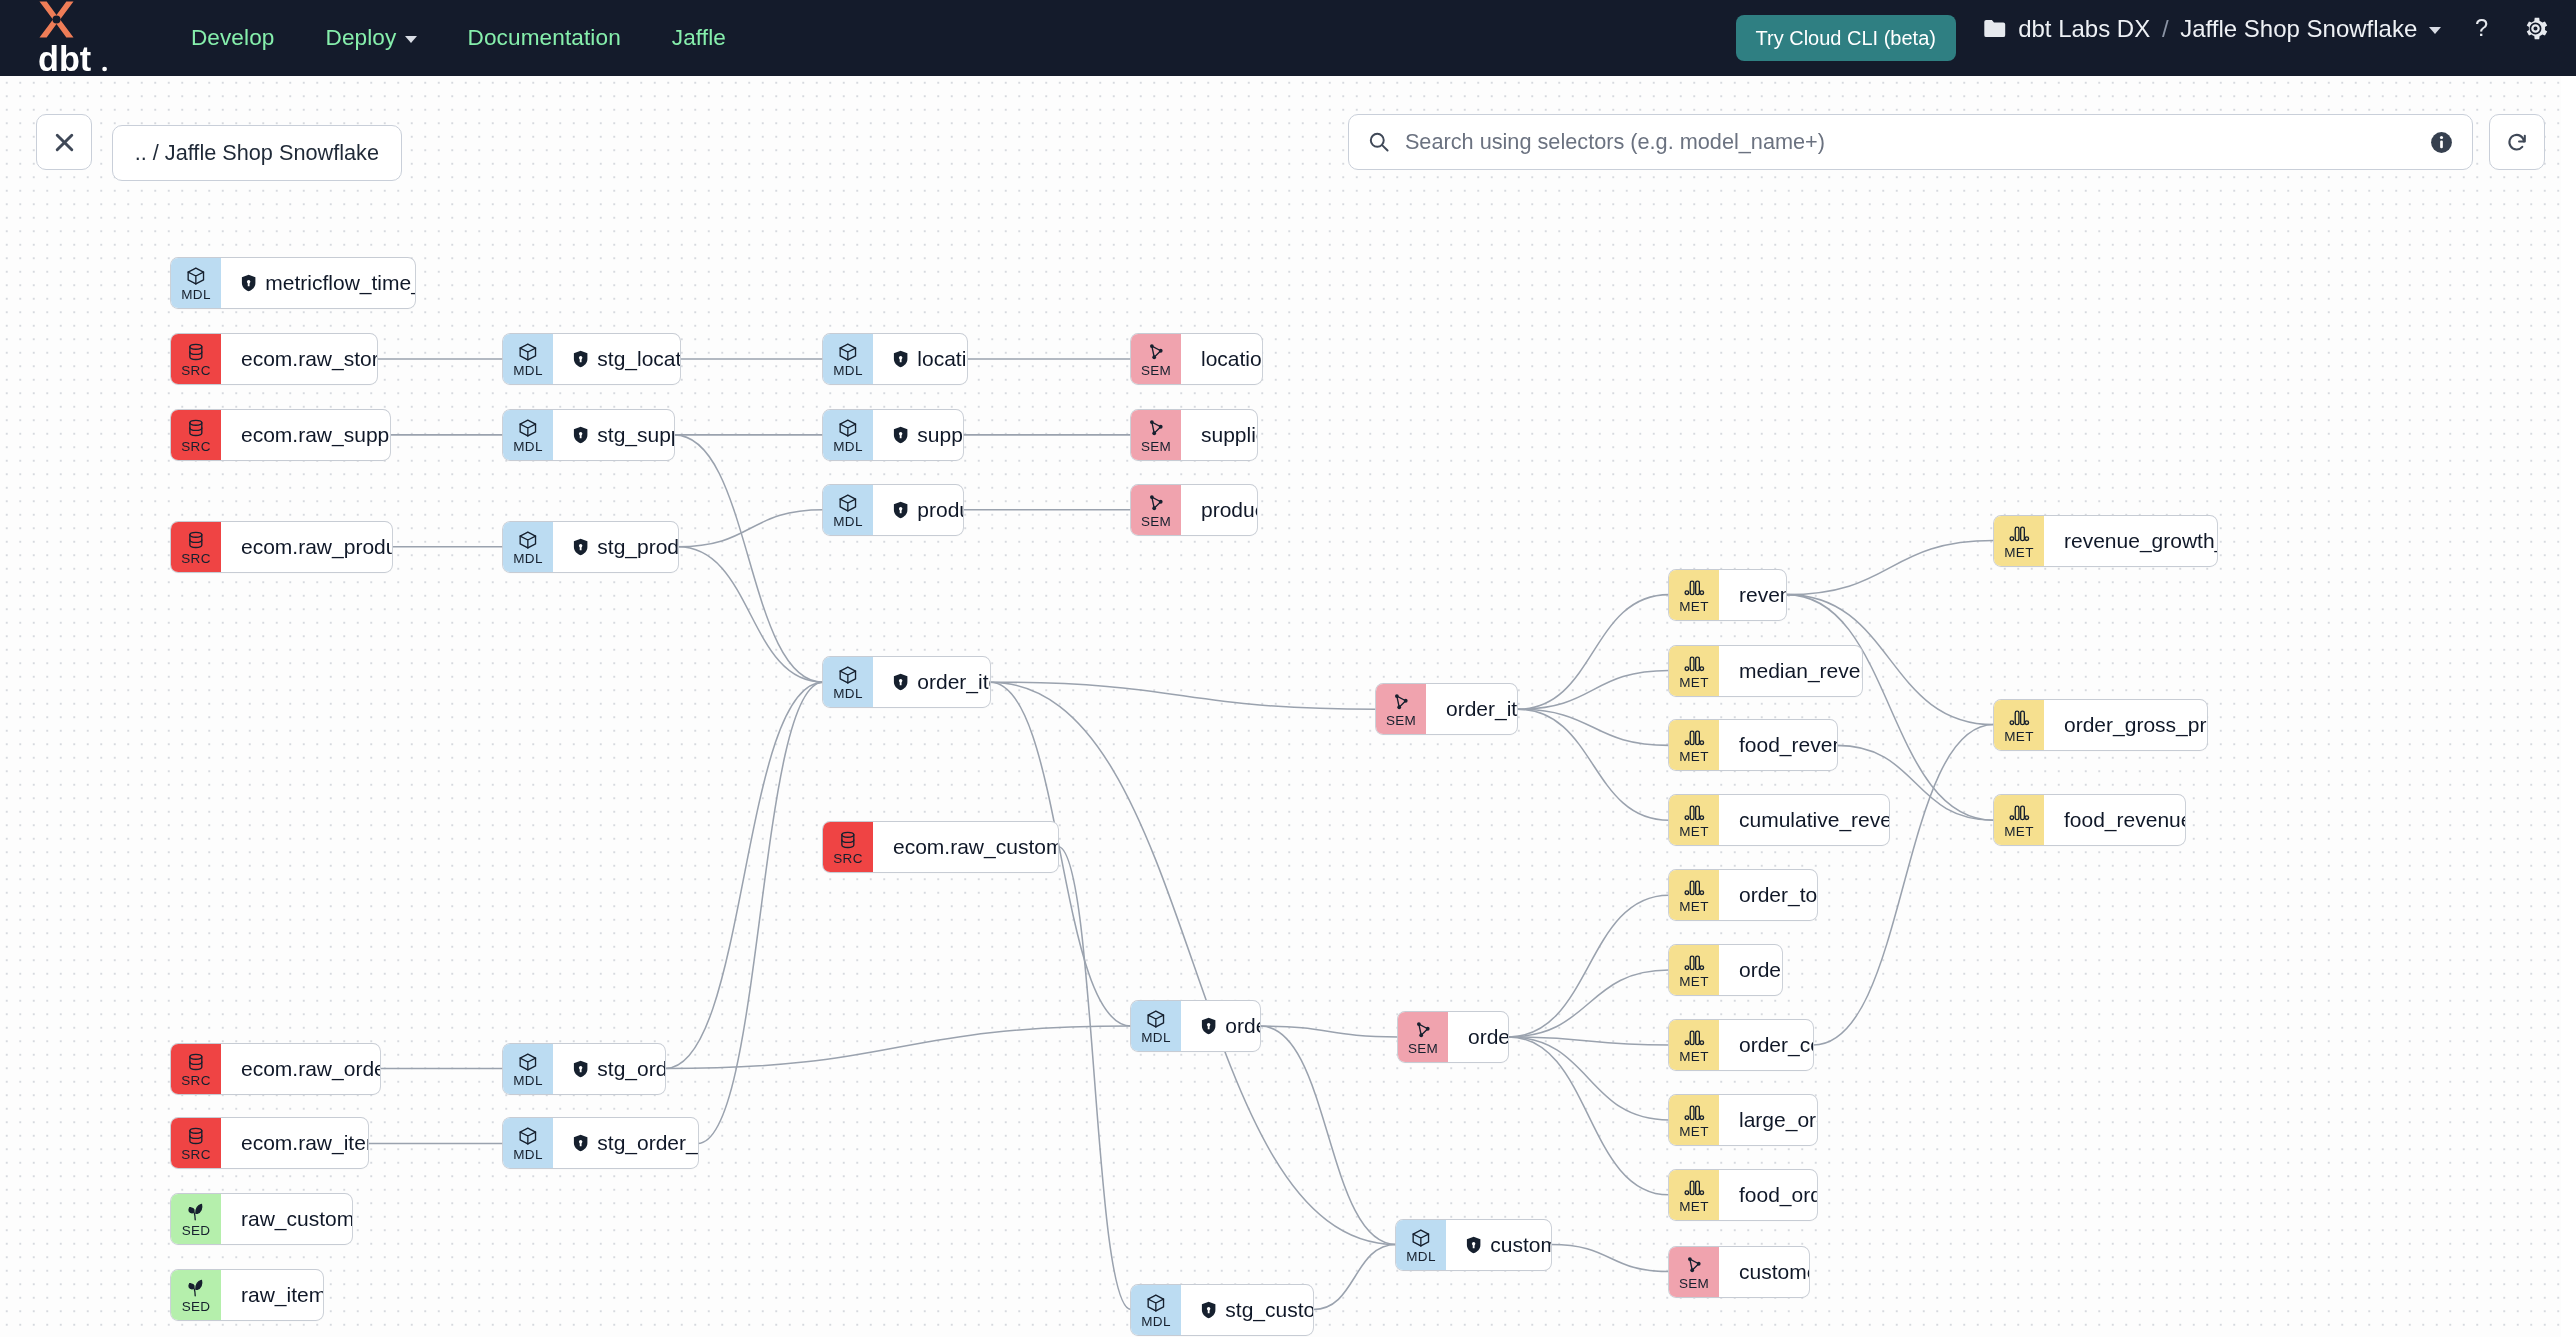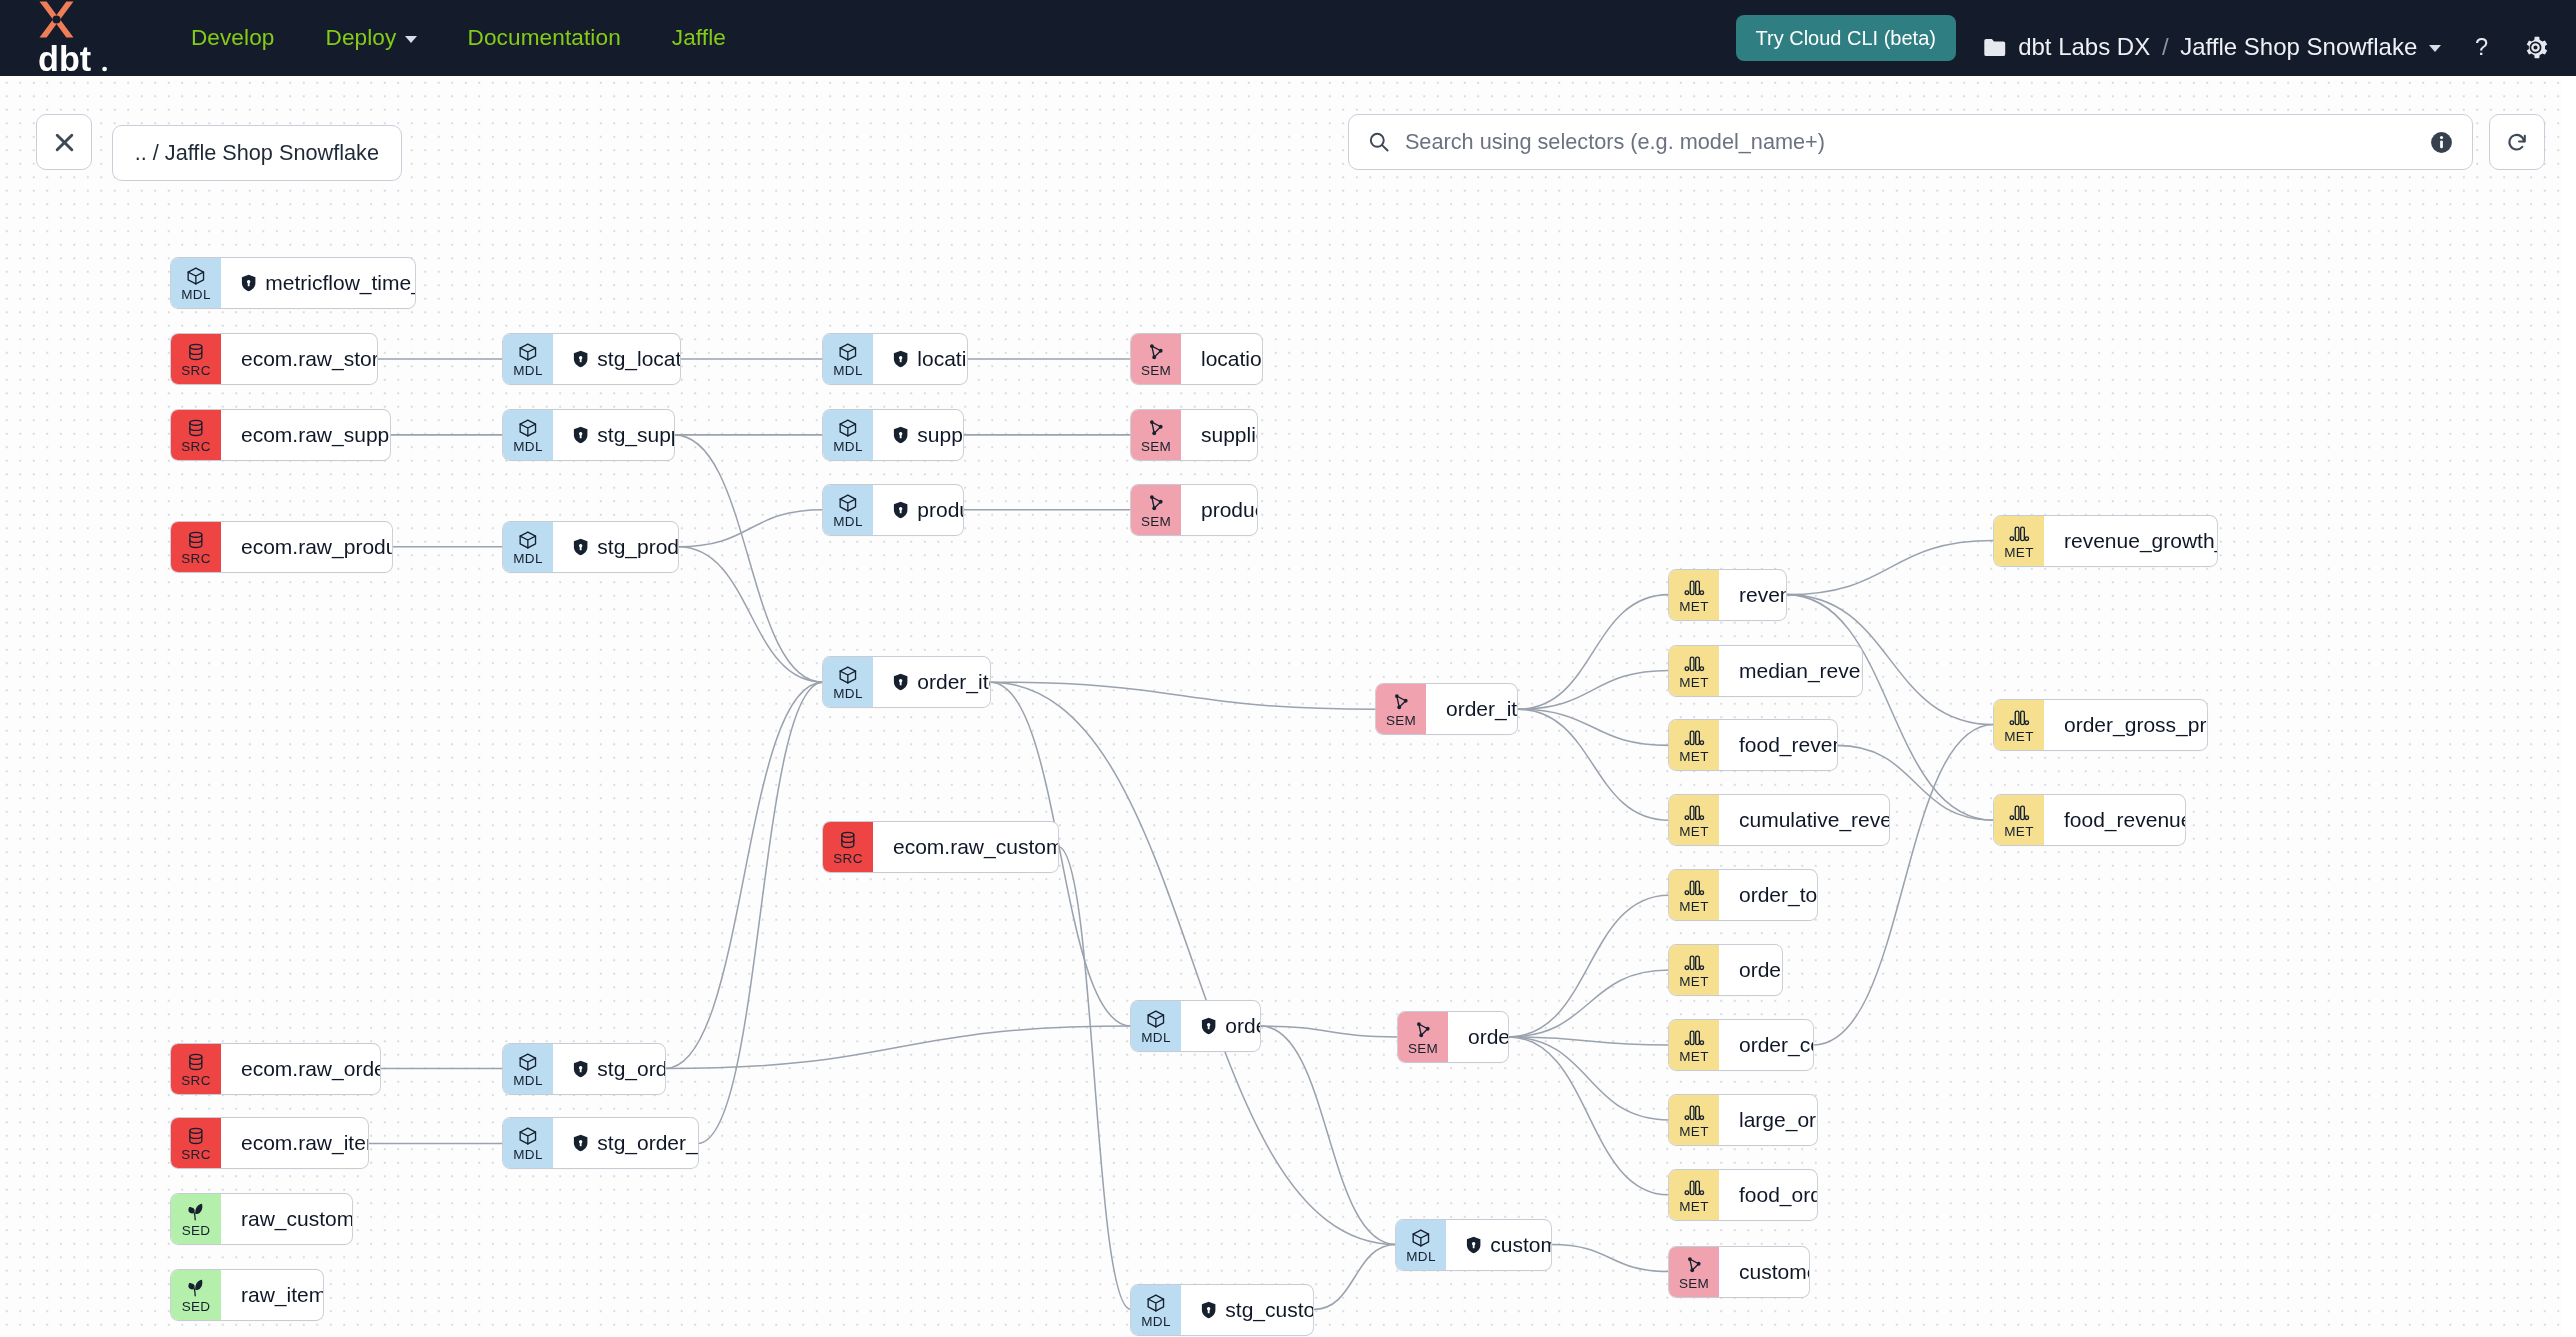--- a/index.html
+++ b/index.html
@@ -14,31 +14,31 @@
   #topnav {
     position: absolute; left: 0; top: 0;
     width: 2576px; height: 76px;
     background: #141b2b;
     display: flex; align-items: center;
   }
   #logo-wrap { display: flex; align-items: flex-start; margin-left: 32.5px; flex-direction: column; }
   .logo-svg { display: block; }
   .nav-links { display: flex; align-items: center; margin-left: 72px; gap: 51px; }
   .nav-link {
-    color: #84cc16; font-size: 22.6px; letter-spacing: 0.1px;
+    color: #86efac; font-size: 22.6px; letter-spacing: 0.1px;
     display: flex; align-items: center; gap: 8.1px; cursor: pointer;
     white-space: nowrap;
   }
   .caret-d {
     width: 0; height: 0; border-left: 6.3px solid transparent;
     border-right: 6.3px solid transparent; border-top: 7.2px solid #d9dde5;
     display: inline-block; margin-top: 2.7px;
   }
   #nav-right {
-    margin-left: auto; display: flex; align-items: flex-end;
+    margin-left: auto; display: flex; align-items: flex-start;
     gap: 27px; margin-right: 27px;
   }
   #cloud-cli-btn {
     background: #2f7f82; color: #ffffff; font-size: 20px;
     border-radius: 8.1px; padding: 11.7px 20px; cursor: pointer; white-space: nowrap;
   }
   #breadcrumb-nav {
     display: flex; align-items: center; gap: 11.7px;
     color: #eef1f5; font-size: 24px; white-space: nowrap;
   }

